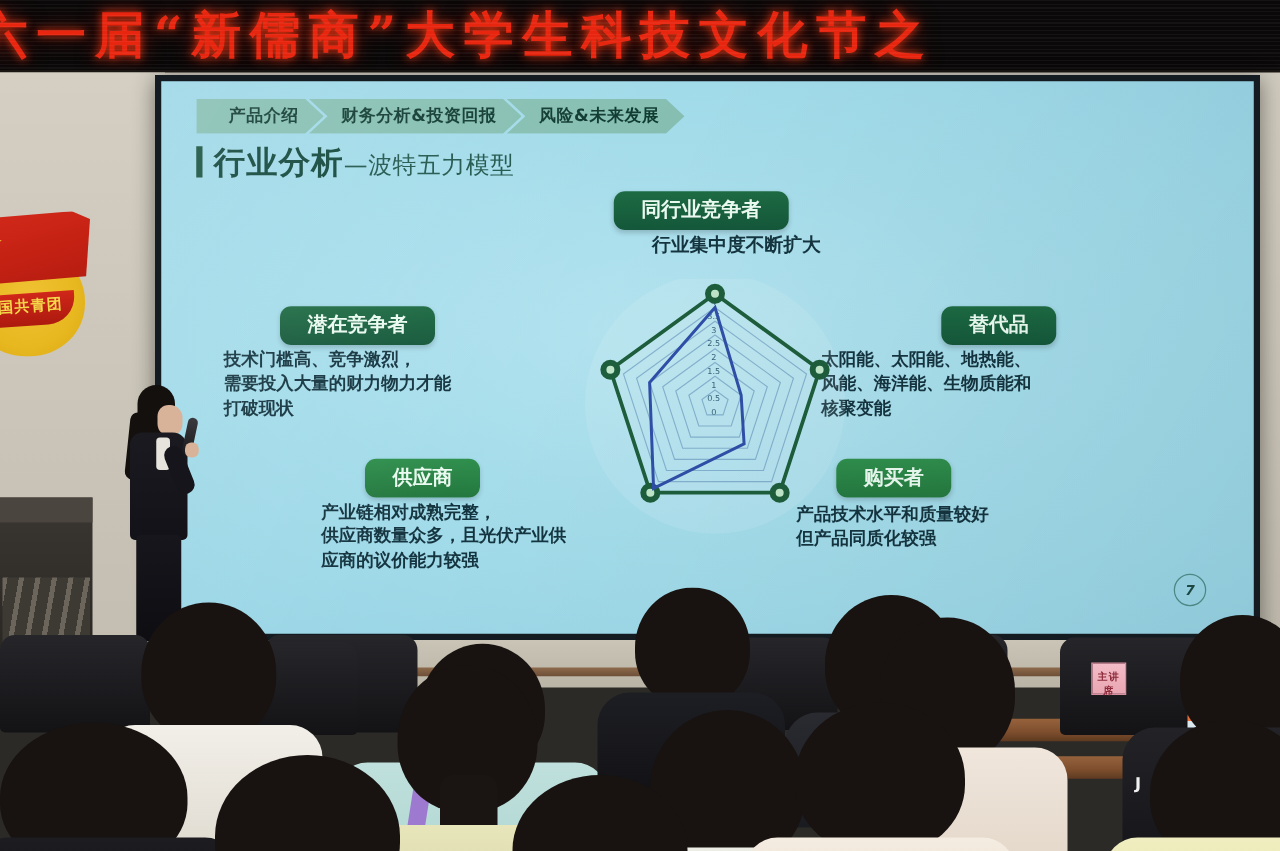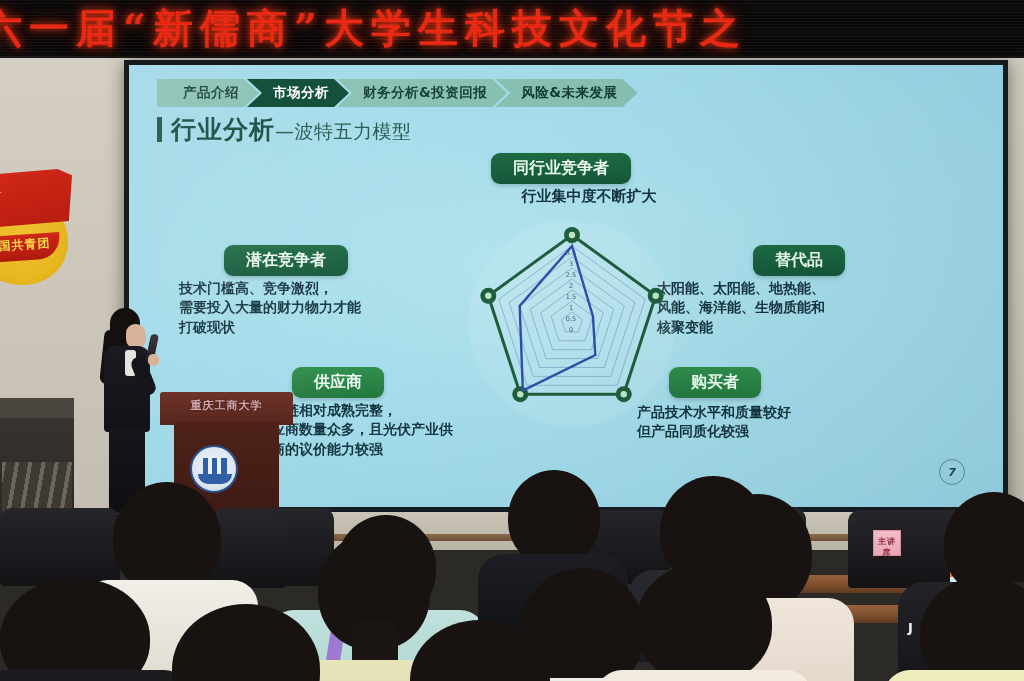--- a/index.html
+++ b/index.html
@@ -324,23 +324,20 @@
     <div class="av-top"></div>
     <div class="av-slats"></div>
   </div>
 
   <div class="screen-frame">
     <div class="slide">
 
       <div class="nav">
         <div class="chev">
           <span>产品介绍</span>
-        </div>
-        <div class="chev active">
-          <span>市场分析</span>
         </div>
         <div class="chev">
           <span>财务分析&amp;投资回报</span>
         </div>
         <div class="chev">
           <span>风险&amp;未来发展</span>
         </div>
       </div>
 
       <div class="title-row">
@@ -422,29 +419,20 @@
     <div class="p-hair"></div>
     <div class="p-face"></div>
     <div class="p-body"></div>
     <div class="p-shirt"></div>
     <div class="p-arm"></div>
     <div class="p-mic"></div>
     <div class="p-hand"></div>
     <div class="p-legs"></div>
   </div>
 
-  <div class="podium">
-    <div class="podium-top"></div>
-    <div class="podium-name">重庆工商大学</div>
-    <div class="podium-body"></div>
-    <div class="podium-logo">
-      <div class="bars"></div>
-      <div class="arc"></div>
-    </div>
-  </div>
 
   <div class="audience">
 
     <div class="desk" style="left:640px; top:105px; width:300px; height:18px;"></div>
     <div class="desk" style="left:660px; top:135px; width:320px; height:18px;"></div>
     <div class="desk" style="left:560px; top:160px; width:240px; height:20px;"></div>
     <div class="desk" style="left:240px; top:170px; width:200px; height:18px;"></div>
 
     <div class="chair" style="left:0px;   top:38px; width:120px; height:78px;"></div>
     <div class="chair" style="left:212px; top:38px; width:122px; height:78px;"></div>

